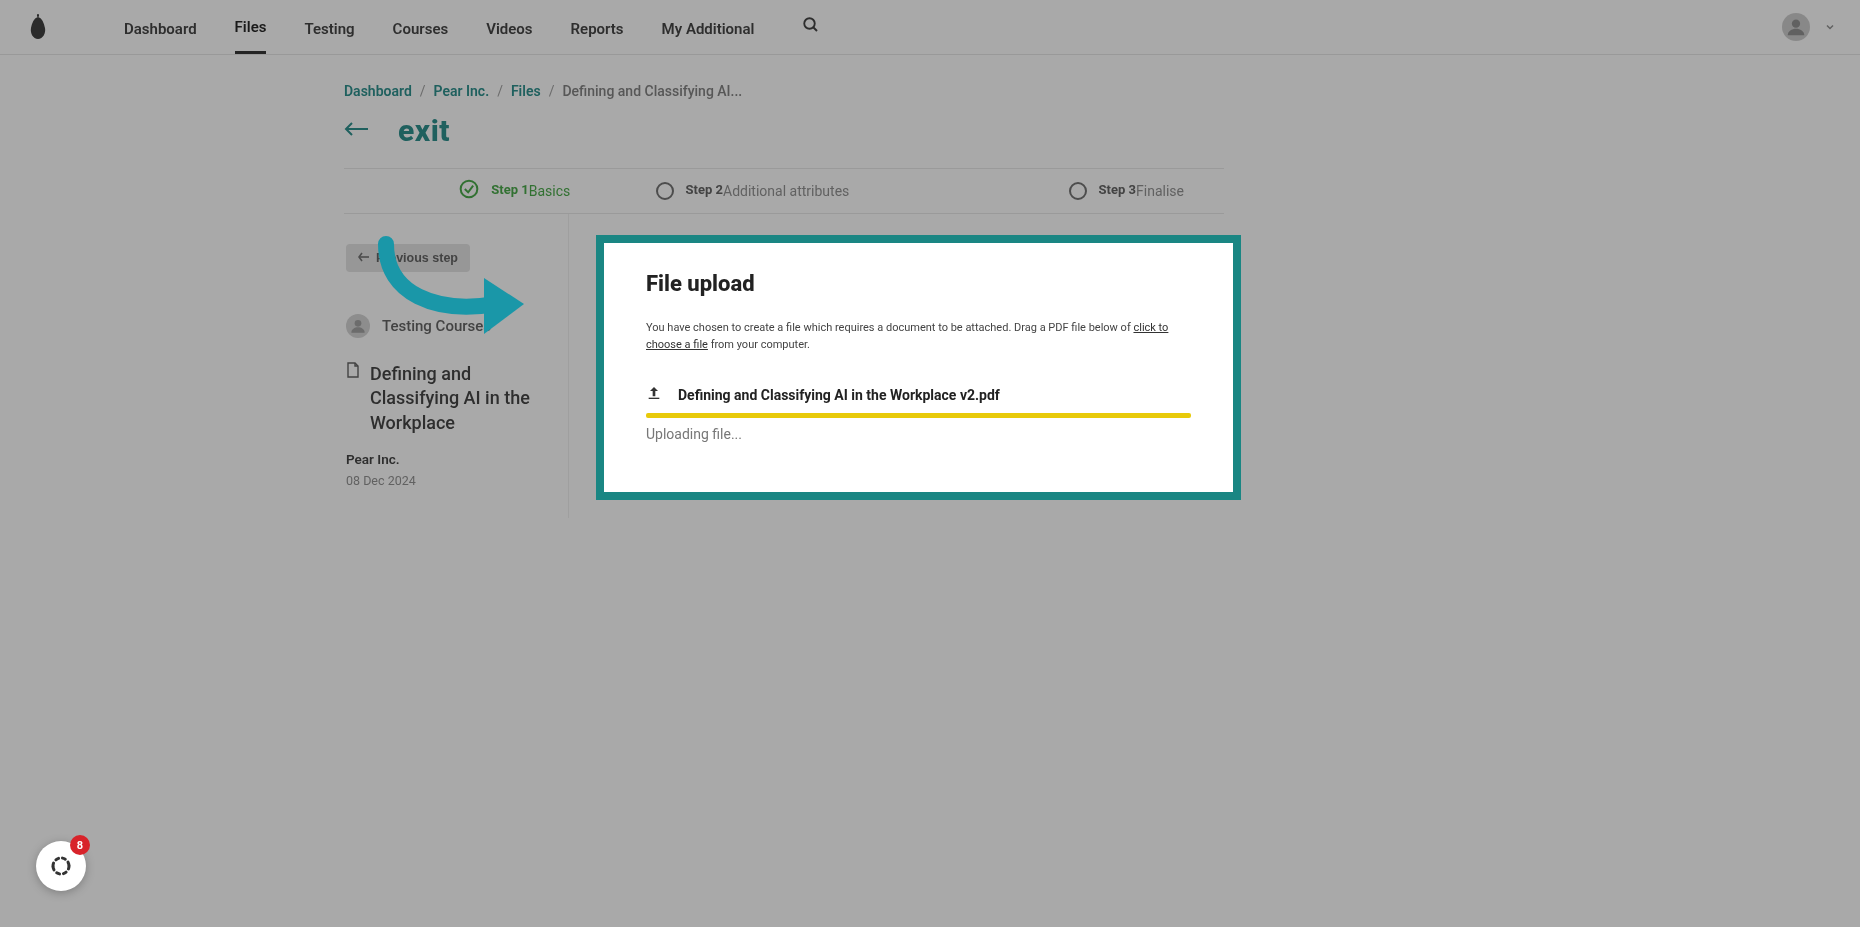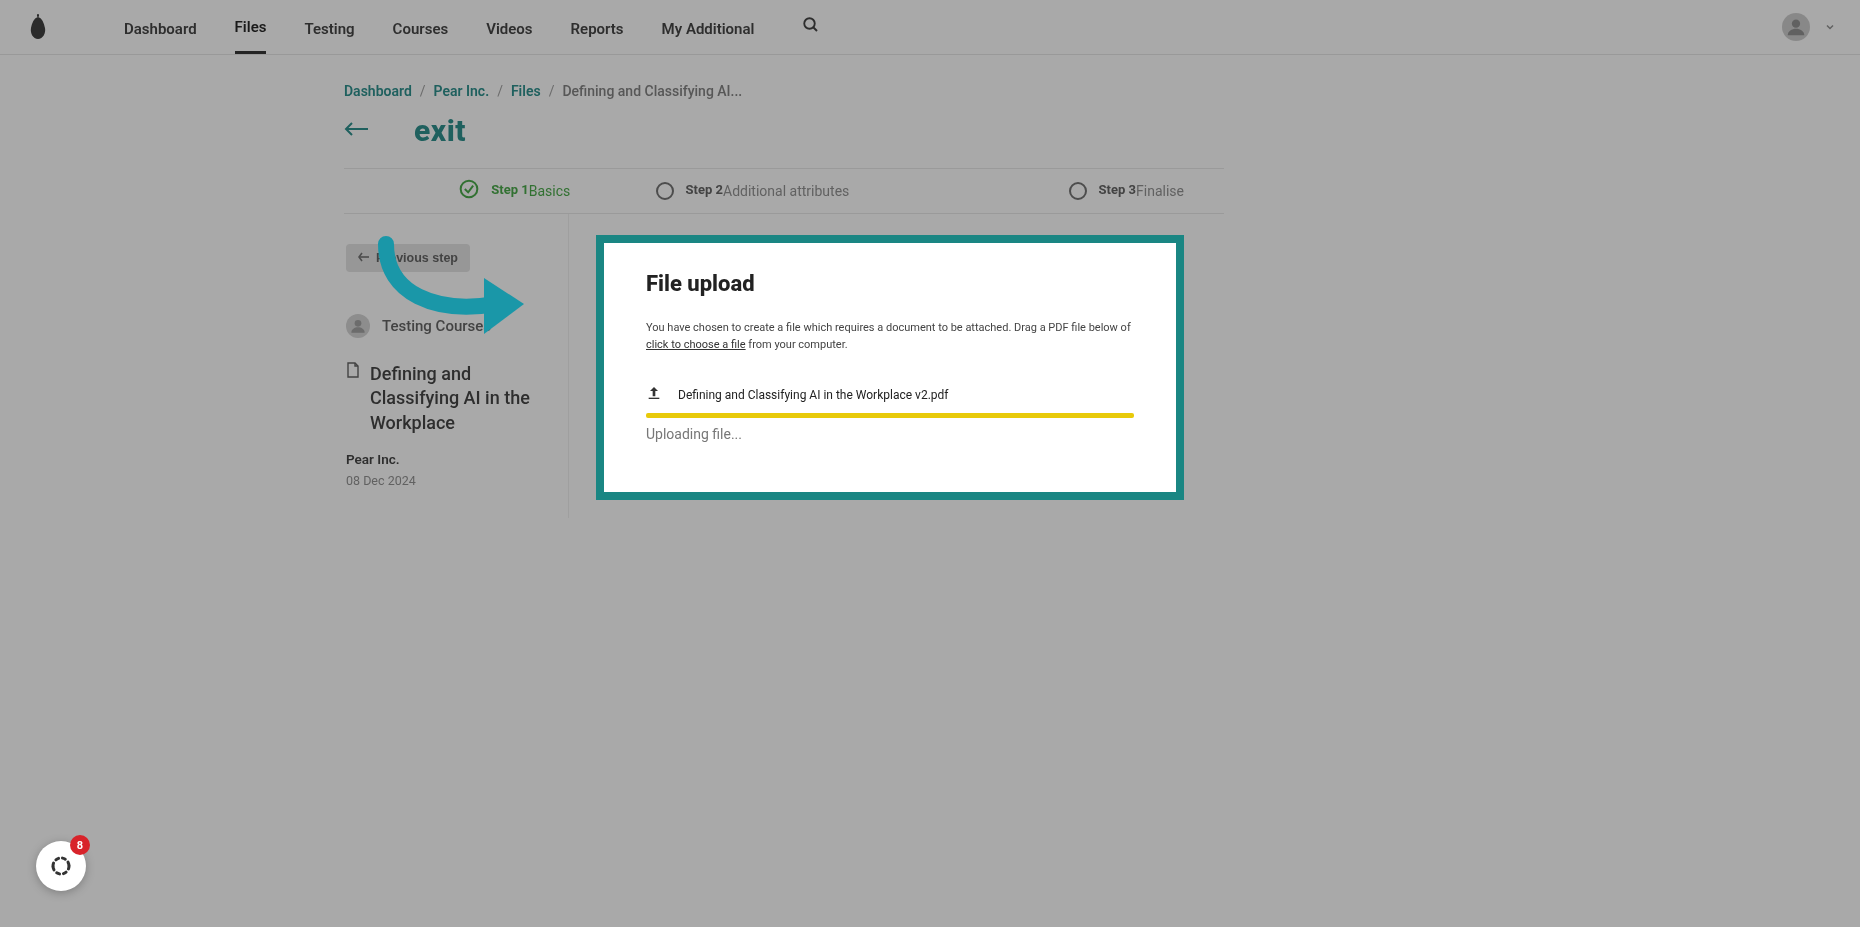--- a/index.html
+++ b/index.html
@@ -60,21 +60,21 @@
     gap:8px;
     flex-wrap:wrap;
   }
   .breadcrumb a { color:#1a8683; font-weight:600; cursor:pointer; }
   .breadcrumb .sep { color:#999; }
   .breadcrumb .current { color:#777; font-weight:500; }
 
   .exit-row {
     display:flex;
     align-items:center;
-    gap:44px;
+    gap:28px;
     margin-top:14px;
     margin-bottom:20px;
   }
   .back-arrow { color:#1a8683; cursor:pointer; }
   .exit-text {
     font-size:30px;
     font-weight:800;
     color:#1a8683;
     letter-spacing:0.5px;
     cursor:pointer;
@@ -147,30 +147,30 @@
   .doc-row { display:flex; align-items:flex-start; gap:10px; margin-top:24px; }
   .doc-title { font-size:18px; color:#333; font-weight:500; line-height:1.35; }
   .org-name { font-size:13.5px; color:#333; font-weight:600; margin-top:16px; }
   .doc-date { font-size:12.5px; color:#888; margin-top:6px; }
 
   
   .upload-panel {
     position:absolute;
     top: 235px;
     left: 596px;
-    width:588px;
+    width:645px;
     border:8px solid #1a8683;
     background:#fff;
     padding:28px 42px 50px 42px;
   }
   .upload-title { font-size:22px; font-weight:800; color:#222; margin-bottom:24px; }
   .upload-desc { font-size:11px; color:#444; line-height:1.5; margin-bottom:32px; }
   .upload-desc .link { text-decoration:underline; color:#333; cursor:pointer; }
   .upload-file-row { display:flex; align-items:center; gap:16px; }
-  .upload-filename { font-size:12px; font-weight:400; color:#222; }
+  .upload-filename { font-size:14px; font-weight:700; color:#222; }
   .progress {
     height:5px;
     background:#e8ca0a;
     border-radius:2px;
     margin-top:8px;
     width:100%;
   }
   .upload-status { font-size:14px; color:#777; margin-top:8px; }
 
   

